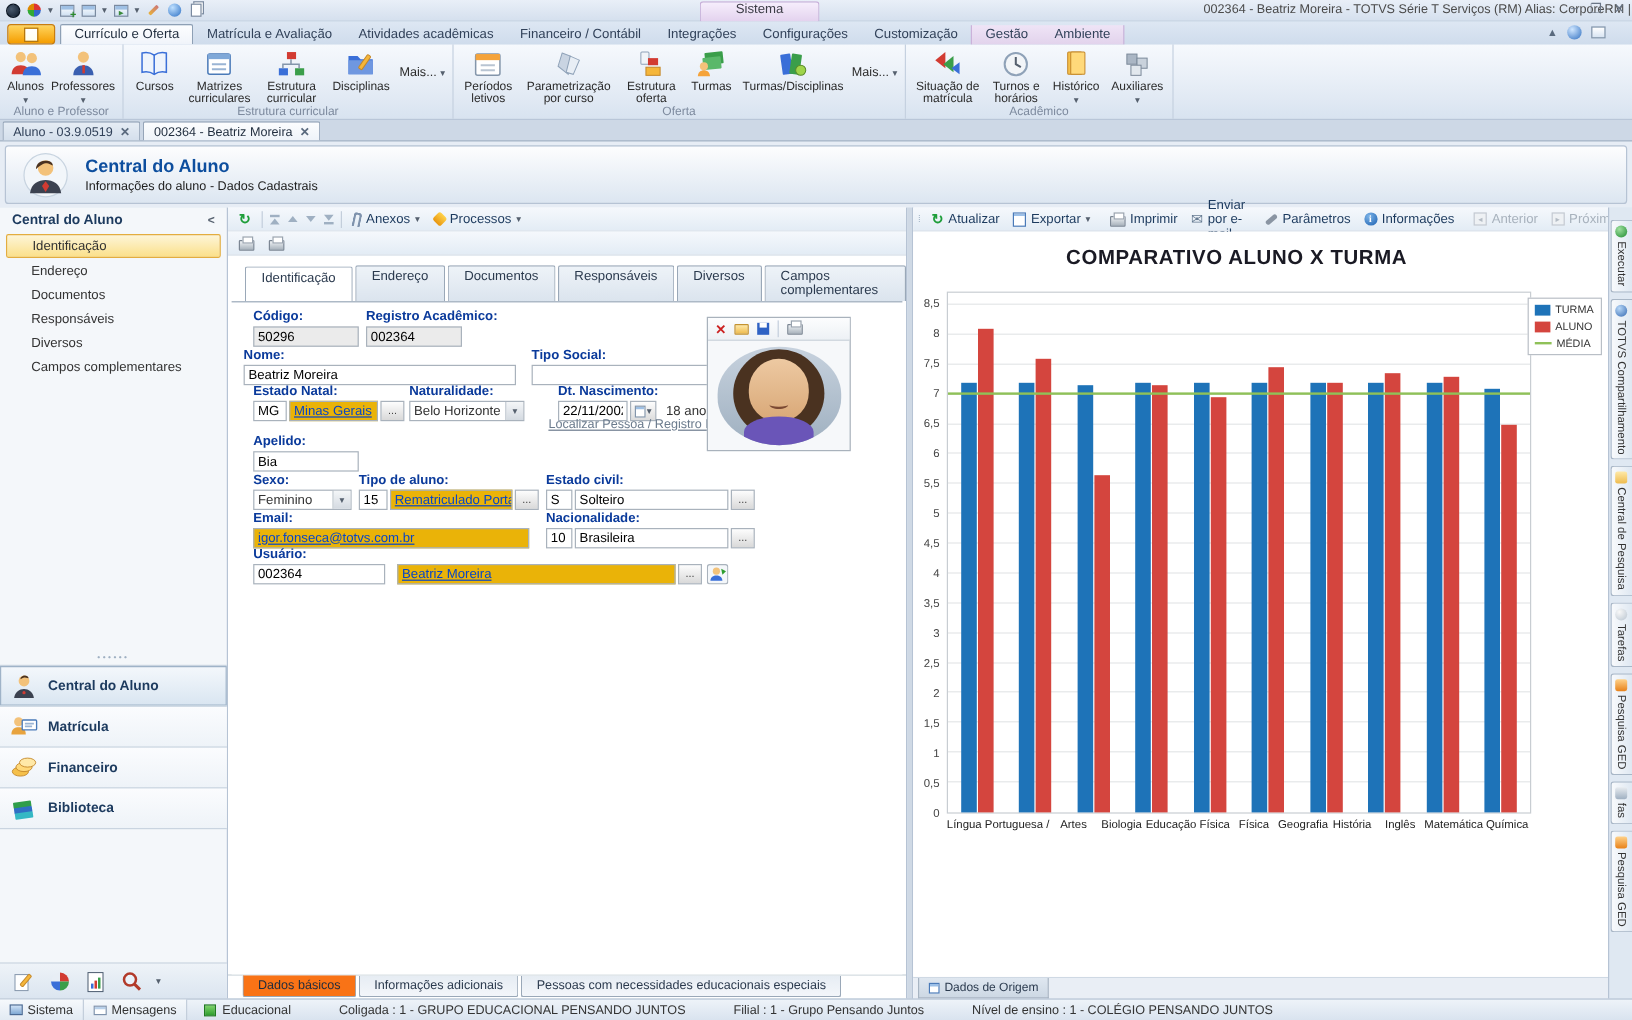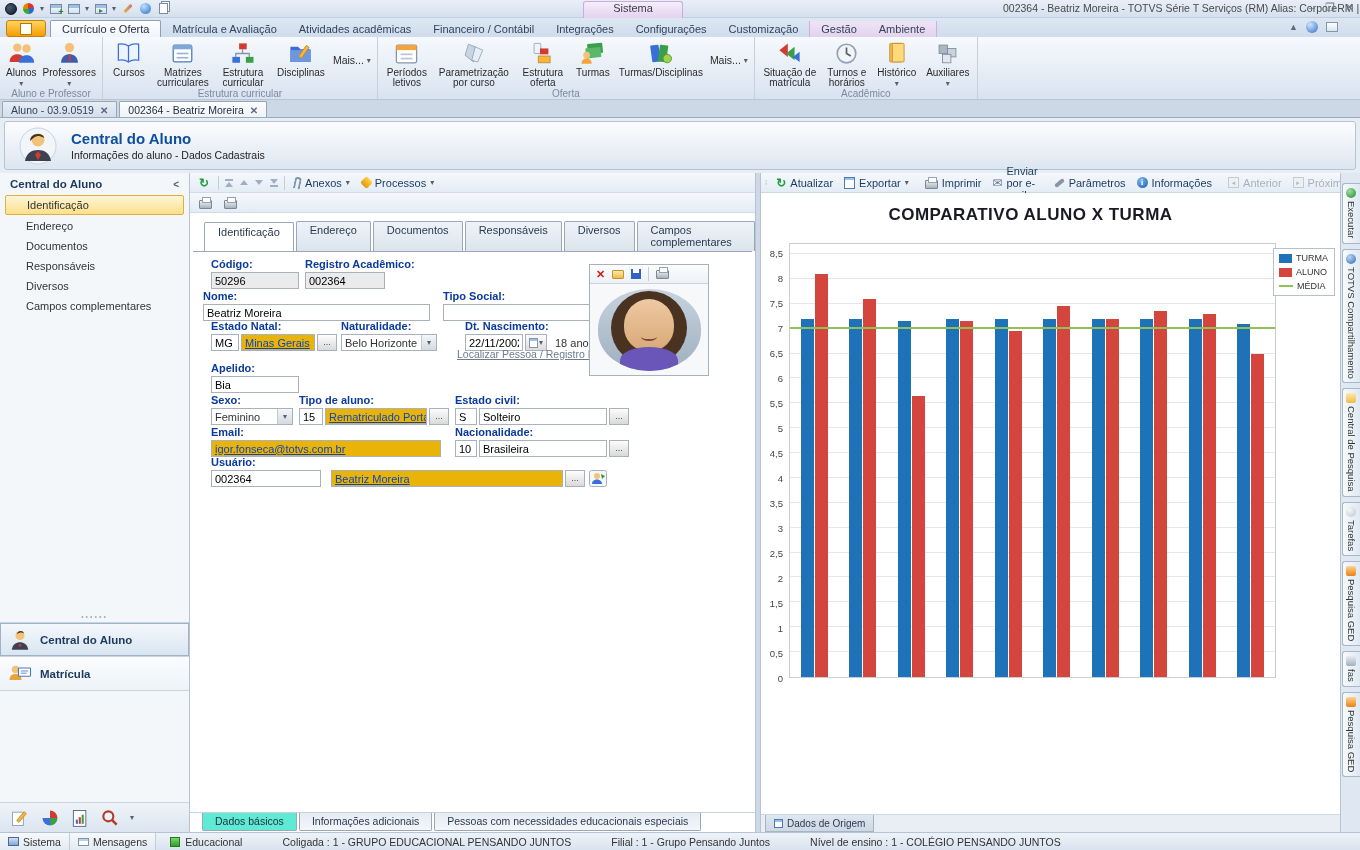--- a/index.html
+++ b/index.html
@@ -119,21 +119,21 @@
   .pt-folder { width:12px; height:9px; background:linear-gradient(#ffe9a8,#eebb4d); border:1px solid #c49230; border-radius:1px; }
   .pt-save { width:10px; height:10px; background:#2f62c4; position:relative; }
   .pt-save::before { content:""; position:absolute; left:2px; top:0; width:6px; height:4px; background:#fff; }
   .photo-img { position:absolute; left:8px; top:24px; width:103px; height:82px; border-radius:50%/48%; background:linear-gradient(#c7d2de,#9fb0c0); overflow:hidden; }
   .ph-hair { position:absolute; left:13px; top:2px; width:76px; height:74px; border-radius:50%; background:#4a3220; }
   .ph-face { position:absolute; left:26px; top:10px; width:50px; height:52px; border-radius:50% 50% 46% 46%; background:linear-gradient(#edc9a2,#d9a877); }
   .ph-smile { position:absolute; left:43px; top:44px; width:16px; height:8px; border-bottom:2px solid #7c4a33; border-radius:0 0 50% 50%; }
   .ph-body { position:absolute; left:22px; top:58px; width:58px; height:26px; border-radius:50% 50% 0 0; background:#6a55b8; }
   .fbottomtabs { height:20px; display:flex; gap:2px; padding-left:12px; align-items:flex-start; border-top:1px solid #c9d2da; background:#fff; }
   .btab { padding:2px 12px 3px; font-size:10.5px; color:#2b3a4e; border:1px solid #9aa8b8; border-top:none; border-radius:0 0 2px 2px; background:linear-gradient(#e6ecf3,#f3f6fa); }
-  .btab.active { background:#5eead4; color:#1f2c3d; }
+  .btab.active { background:#f97316; color:#1f2c3d; }
 
   
   .splitter { width:5px; background:#cfd9e5; border-right:1px solid #b6c3d4; }
 
   
   .chartpanel { flex:1; background:#fff; display:flex; flex-direction:column; min-width:0; }
   .ctoolbar { height:20px; background:linear-gradient(#f5f8fc,#e3ecf5); border-bottom:1px solid #cfd9e4; display:flex; align-items:center; gap:5px; padding:0 4px; font-size:11px; color:#1c3a5e; }
   .cdots { color:#9fb0c2; font-size:8px; letter-spacing:1px; }
   .ic-export { width:11px; height:12px; background:#fff; border:1px solid #4a7ab8; box-shadow:inset 0 2px 0 #9cc0e8; }
   .ic-mail { color:#667b92; font-size:12px; }
@@ -448,20 +448,36 @@
       <div class="bignav">
         <svg viewBox="0 0 32 32">
             <circle cx="10" cy="10" r="5" fill="#f3c27a"></circle>
             <path d="M2 24c0-6 4-8 8-8s8 2 8 8z" fill="#e8a33d"></path>
             <rect x="14" y="8" width="16" height="11" rx="1" fill="#fff" stroke="#4a7ab8" stroke-width="1.5"></rect>
             <line x1="17" y1="12" x2="27" y2="12" stroke="#9ab4d4" stroke-width="2"></line>
             <line x1="17" y1="15" x2="25" y2="15" stroke="#9ab4d4" stroke-width="2"></line>
           </svg>
         <span>Matrícula</span>
       </div>
+      <div class="bignav">
+        <svg viewBox="0 0 32 32">
+            <ellipse cx="12" cy="20" rx="9" ry="5" fill="#f5c04a" stroke="#c4882a"></ellipse>
+            <ellipse cx="16" cy="15" rx="9" ry="5" fill="#ffd97a" stroke="#c4882a"></ellipse>
+            <ellipse cx="20" cy="10" rx="9" ry="5" fill="#ffe9a8" stroke="#c4882a"></ellipse>
+          </svg>
+        <span>Financeiro</span>
+      </div>
+      <div class="bignav">
+        <svg viewBox="0 0 32 32">
+            <rect x="4" y="8" width="20" height="7" rx="1" fill="#2f9e4a" transform="rotate(-8 14 11)"></rect>
+            <rect x="5" y="14" width="20" height="7" rx="1" fill="#2f6fc4" transform="rotate(-8 15 17)"></rect>
+            <rect x="6" y="20" width="20" height="7" rx="1" fill="#35b8c4" transform="rotate(-8 16 23)"></rect>
+          </svg>
+        <span>Biblioteca</span>
+      </div>
       <div class="spacer2"></div>
       <div class="side-icons">
         <svg viewBox="0 0 24 24">
             <rect x="3" y="5" width="13" height="16" fill="#fff" stroke="#8496ab"></rect>
             <rect x="12" y="4" width="3.5" height="14" rx="1" transform="rotate(40 14 11)" fill="#f5b63a" stroke="#c4882a"></rect>
           </svg>
         <svg viewBox="0 0 24 24">
             <circle cx="12" cy="12" r="9" fill="#e8eef5"></circle>
             <path d="M12 3a9 9 0 0 1 9 9h-9z" fill="#d23b32"></path>
             <path d="M21 12a9 9 0 0 1-9 9v-9z" fill="#3a9e4a"></path>
@@ -781,20 +797,32 @@
             <div class="gridline" style="bottom: 51.7241%;"></div>
             <div class="gridline" style="bottom: 57.4713%;"></div>
             <div class="gridline" style="bottom: 63.2184%;"></div>
             <div class="gridline" style="bottom: 68.9655%;"></div>
             <div class="gridline" style="bottom: 74.7126%;"></div>
             <div class="gridline" style="bottom: 80.4598%;"></div>
             <div class="gridline" style="bottom: 86.2069%;"></div>
             <div class="gridline" style="bottom: 91.954%;"></div>
             <div class="gridline" style="bottom: 97.7011%;"></div>
           </div>
+        <div class="xlabels">
+            <div class="xlabel">Língua Portuguesa /</div>
+            <div class="xlabel">Artes</div>
+            <div class="xlabel">Biologia</div>
+            <div class="xlabel">Educação Física</div>
+            <div class="xlabel">Física</div>
+            <div class="xlabel">Geografia</div>
+            <div class="xlabel">História</div>
+            <div class="xlabel">Inglês</div>
+            <div class="xlabel">Matemática</div>
+            <div class="xlabel">Química</div>
+          </div>
         <div class="legend">
           <div class="lg-item">
             <span class="lg-sw" style="background: rgb(30, 115, 184);"></span>
             <span>TURMA</span>
           </div>
           <div class="lg-item">
             <span class="lg-sw" style="background: rgb(212, 69, 62);"></span>
             <span>ALUNO</span>
           </div>
           <div class="lg-item">

